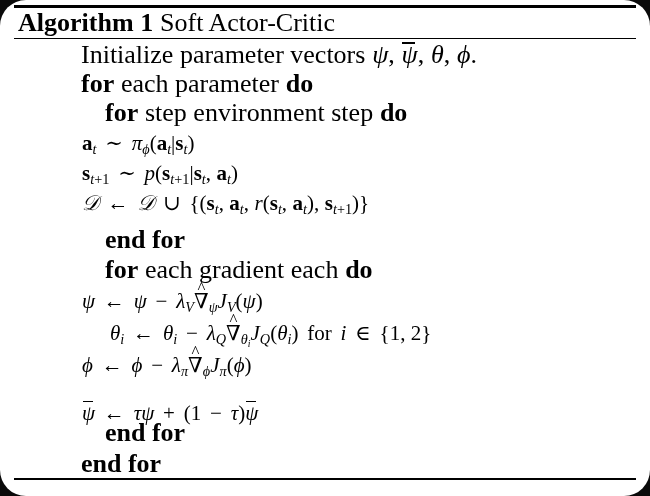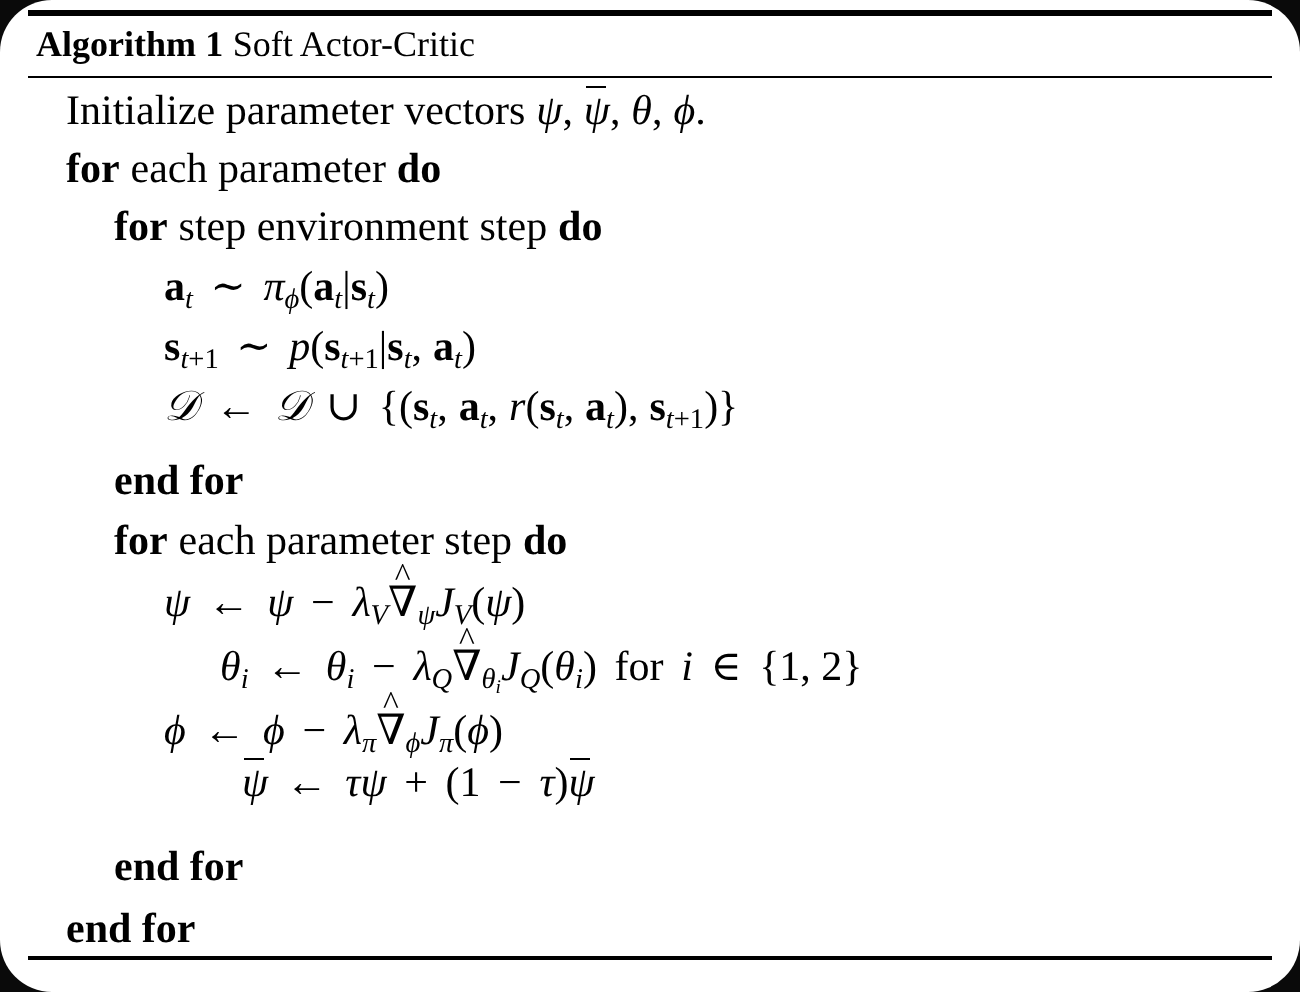--- a/index.html
+++ b/index.html
@@ -61,21 +61,21 @@
     top: 478px;
     width: 622px;
     height: 1.6px;
     background: #000000;
   }
 
   .algo-title {
     position: absolute;
     left: 4px;
     top: 9px;
-    font-size: 18px;
+    font-size: 26px;
     line-height: 27px;
     white-space: nowrap;
   }
   .algo-title .kw {
     font-weight: bold;
   }
   .algo-title .num {
     font-weight: bold;
   }
   .algo-title .name {
@@ -88,21 +88,21 @@
     top: 44px;
     width: 622px;
   }
 
   .line {
     position: absolute;
     white-space: nowrap;
     font-size: 21px;
     line-height: 22px;
   }
-  .line.text { font-size: 21px; }
+  .line.text { font-size: 26px; margin-left: 48px; }
   .line.math { font-size: 21px; }
 
   
   .ind1 { left: 19px; }
   .ind2 { left: 43px; }
   .ind3 { left: 68px; }
 
   b { font-weight: bold; }
 
   
@@ -203,36 +203,36 @@
 
       <div class="line math ind3" style="top:148px;text-align:right;">
         <span class="cal">𝒟</span><span class="spw"></span><span class="mop">←</span><span class="spw"></span><span class="cal">𝒟</span><span class="spw"></span><span class="mop">∪</span><span class="spw"></span><span class="mop">{(</span><span class="mbf">s</span><sub class="mi">t</sub><span class="mop">,</span><span class="sp"></span><span class="mbf">a</span><sub class="mi">t</sub><span class="mop">,</span><span class="sp"></span><span class="mi">r</span><span class="mop">(</span><span class="mbf">s</span><sub class="mi">t</sub><span class="mop">,</span><span class="sp"></span><span class="mbf">a</span><sub class="mi">t</sub><span class="mop">),</span><span class="sp"></span><span class="mbf">s</span><sub><span class="mi">t</span><span class="mop">+1</span></sub><span class="mop">)}</span>
       </div>
 
       <div class="line text ind2" style="top:185px;">
         <b>end for</b>
       </div>
 
       <div class="line text ind2" style="top:215px;">
-        <b>for</b><span class="sp"></span><span>each parameter step</span><span class="sp"></span><b>do</b>
+        <b>for</b><span class="sp"></span><span>each gradient each</span><span class="sp"></span><b>do</b>
       </div>
 
       <div class="line math ind3" style="top:246px;">
         <span class="mi">ψ</span><span class="spw"></span><span class="mop">←</span><span class="spw"></span><span class="mi">ψ</span><span class="spw"></span><span class="mop">−</span><span class="spw"></span><span class="mi">λ</span><sub class="mi">V</sub><span class="hat mop">∇</span><sub class="mi">ψ</sub><span class="mi">J</span><sub class="mi">V</sub><span class="mop">(</span><span class="mi">ψ</span><span class="mop">)</span>
       </div>
 
       <div class="line math ind3" style="top:278px;margin-left:28px;">
         <span class="mi">θ</span><sub class="mi">i</sub><span class="spw"></span><span class="mop">←</span><span class="spw"></span><span class="mi">θ</span><sub class="mi">i</sub><span class="spw"></span><span class="mop">−</span><span class="spw"></span><span class="mi">λ</span><sub class="mi">Q</sub><span class="hat mop">∇</span><sub><span class="mi">θ</span><sub class="mi">i</sub></sub><span class="mi">J</span><sub class="mi">Q</sub><span class="mop">(</span><span class="mi">θ</span><sub class="mi">i</sub><span class="mop">)</span><span class="spw"></span><span class="mrm">for</span><span class="spw"></span><span class="mi">i</span><span class="spw"></span><span class="mop">∈</span><span class="spw"></span><span class="mop">{1, 2}</span>
       </div>
 
       <div class="line math ind3" style="top:310px;">
         <span class="mi">ϕ</span><span class="spw"></span><span class="mop">←</span><span class="spw"></span><span class="mi">ϕ</span><span class="spw"></span><span class="mop">−</span><span class="spw"></span><span class="mi">λ</span><sub class="mi">π</sub><span class="hat mop">∇</span><sub class="mi">ϕ</sub><span class="mi">J</span><sub class="mi">π</sub><span class="mop">(</span><span class="mi">ϕ</span><span class="mop">)</span>
       </div>
 
-      <div class="line math ind3" style="top:336px;margin-left:39px;">
+      <div class="line math ind3" style="top:358px;">
         <span class="bar mi">ψ</span><span class="spw"></span><span class="mop">←</span><span class="spw"></span><span class="mi">τ</span><span class="mi">ψ</span><span class="spw"></span><span class="mop">+</span><span class="spw"></span><span class="mop">(1</span><span class="spw"></span><span class="mop">−</span><span class="spw"></span><span class="mi">τ</span><span class="mop">)</span><span class="bar mi">ψ</span>
       </div>
 
       <div class="line text ind2" style="top:378px;">
         <b>end for</b>
       </div>
 
       <div class="line text ind1" style="top:409px;">
         <b>end for</b>
       </div>

